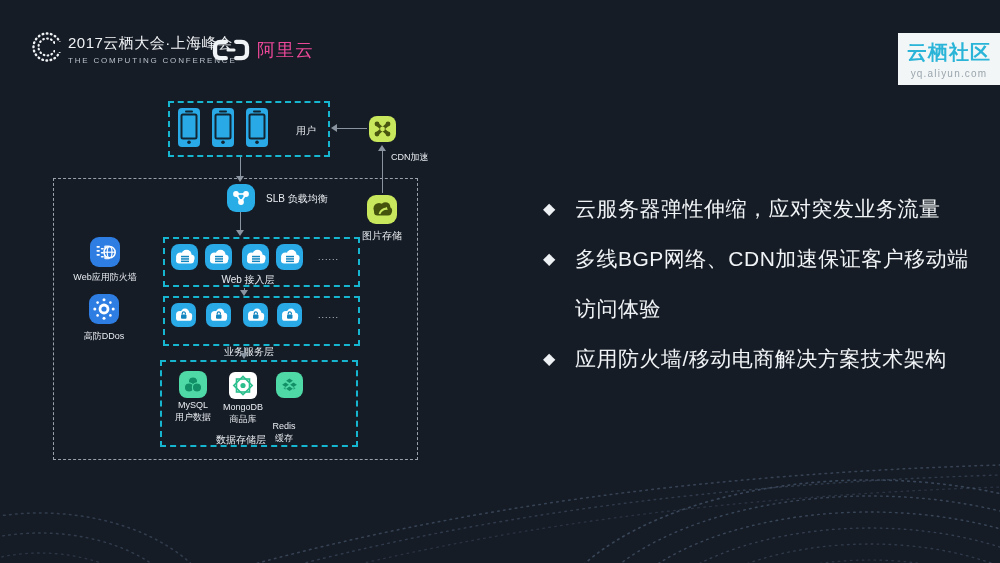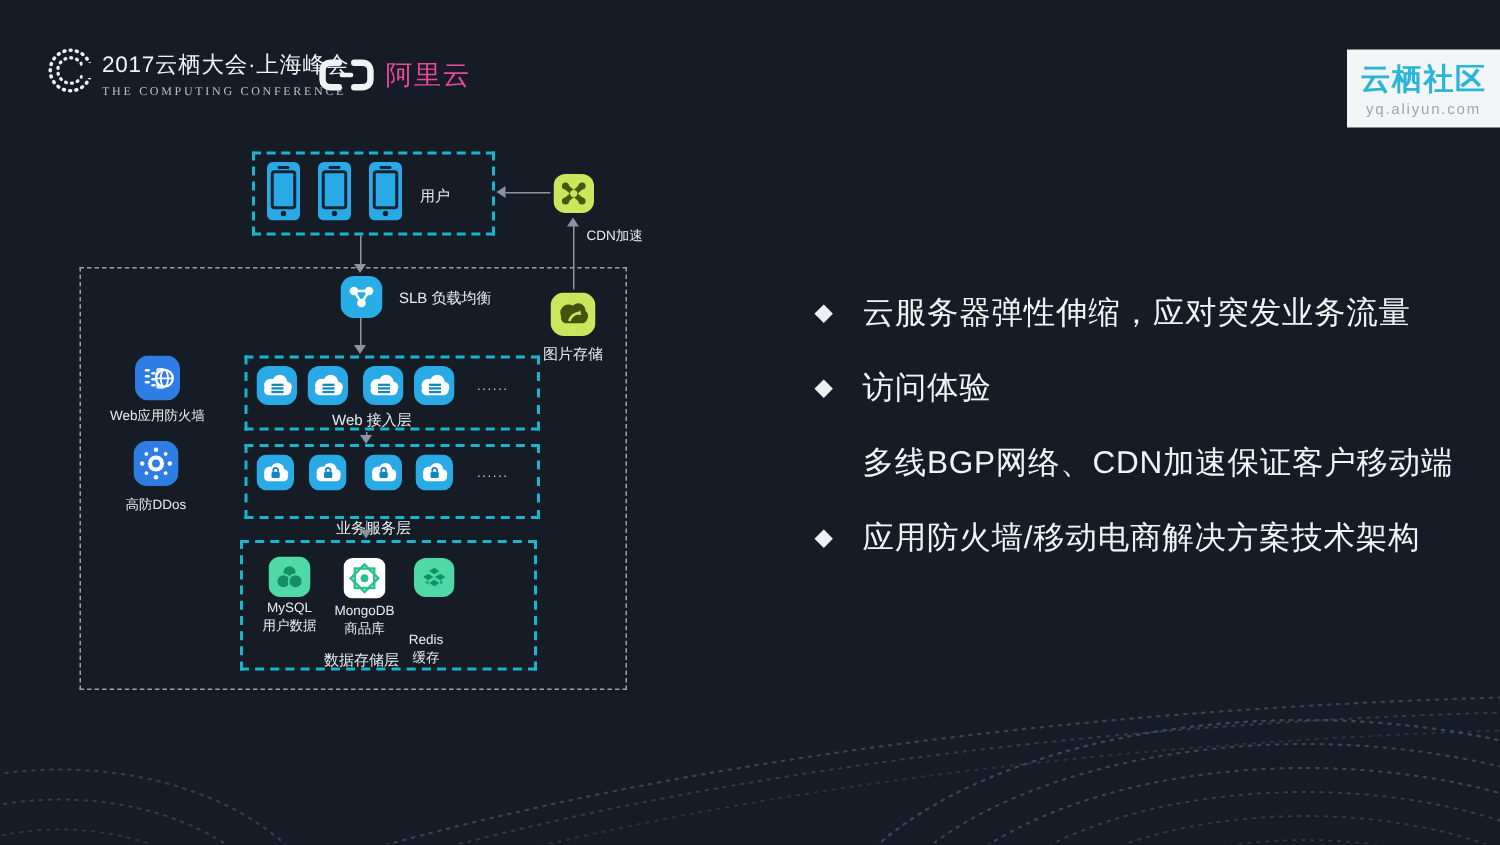--- a/index.html
+++ b/index.html
@@ -4,21 +4,21 @@
 <style>
   * { margin:0; padding:0; box-sizing:border-box; }
   html,body { width:1000px; height:563px; }
   body { font-family:"Liberation Sans","DejaVu Sans",sans-serif; background:#10151d; }
   .slide { position:relative; width:1000px; height:563px; background:#161c26; overflow:hidden; }
 
   
   .conf-logo { position:absolute; left:28px; top:28px; }
   .conf-text { position:absolute; left:68px; top:34px; }
   .conf-line1 { color:#f0f3f5; font-size:15px; letter-spacing:0.5px; }
-  .conf-line2 { color:#b9c1c9; font-size:8px; letter-spacing:1.8px; margin-top:3px;font-family:Liberation Serif, serif; }
+  .conf-line2 { color:#b9c1c9; font-size:8px; letter-spacing:1.8px; margin-top:3px; }
   .aliyun { position:absolute; left:212px; top:37px; display:flex; align-items:center; gap:7px; }
   .aliyun-label { color:#ec4899; font-size:18px; letter-spacing:1px; }
   .title { position:absolute; left:374px; top:28px; font-size:30px; font-weight:bold;
            letter-spacing:2px; color:rgba(255,255,255,0.22);
            -webkit-text-stroke:1.3px #eef2f5;
            text-shadow:0 0 1px #dfe6ea; white-space:nowrap; }
   .badge { position:absolute; left:898px; top:33px; width:102px; height:52px;
            background:#f3f6f7; display:flex; flex-direction:column; align-items:center;
            justify-content:center; }
   .badge-name { color:#2ab5d8; font-size:20px; font-weight:bold; letter-spacing:1px; }
@@ -109,21 +109,21 @@
       </svg>
   </div>
   <div class="tile" style="left:246px;top:108px;">
     <svg width="22" height="39" viewBox="0 0 22 39">
         <rect width="22" height="39" rx="4" fill="#29a9e6"></rect>
         <rect x="3.5" y="6.5" width="15" height="24" rx="1.5" fill="none" stroke="#122533" stroke-width="2"></rect>
         <rect x="7" y="2.6" width="8" height="2" rx="1" fill="#122533"></rect>
         <circle cx="11" cy="34.3" r="1.8" fill="#122533"></circle>
       </svg>
   </div>
-  <div class="lbl" style="left:280px;top:124px;">用户</div>
+  <div class="lbl" style="left:296px;top:124px;">用户</div>
 
   <div class="tile" style="left:369px;top:116px;">
     <svg width="27" height="26" viewBox="0 0 27 26">
         <rect width="27" height="26" rx="8" fill="#c8e75c"></rect>
         <g stroke="#49560f" stroke-width="3.6" stroke-linecap="round">
           <line x1="9" y1="9" x2="18" y2="17"></line>
           <line x1="18" y1="9" x2="9" y2="17"></line>
         </g>
         <g fill="#49560f">
           <circle cx="8" cy="8" r="2.4"></circle>
@@ -390,22 +390,22 @@
   <div class="bullets">
     <div class="bullet">
       <span class="diamond">◆</span>
       <div class="b-lines">
           <div class="b-line">云服务器弹性伸缩，应对突发业务流量</div>
         </div>
     </div>
     <div class="bullet">
       <span class="diamond">◆</span>
       <div class="b-lines">
+        <div class="b-line">多线BGP网络、CDN加速保证客户移动端</div>
         <div class="b-line">访问体验</div>
-        <div class="b-line">多线BGP网络、CDN加速保证客户移动端</div>
       </div>
     </div>
     <div class="bullet">
       <span class="diamond">◆</span>
       <div class="b-lines">
           <div class="b-line">应用防火墙/移动电商解决方案技术架构</div>
         </div>
     </div>
   </div>
 

